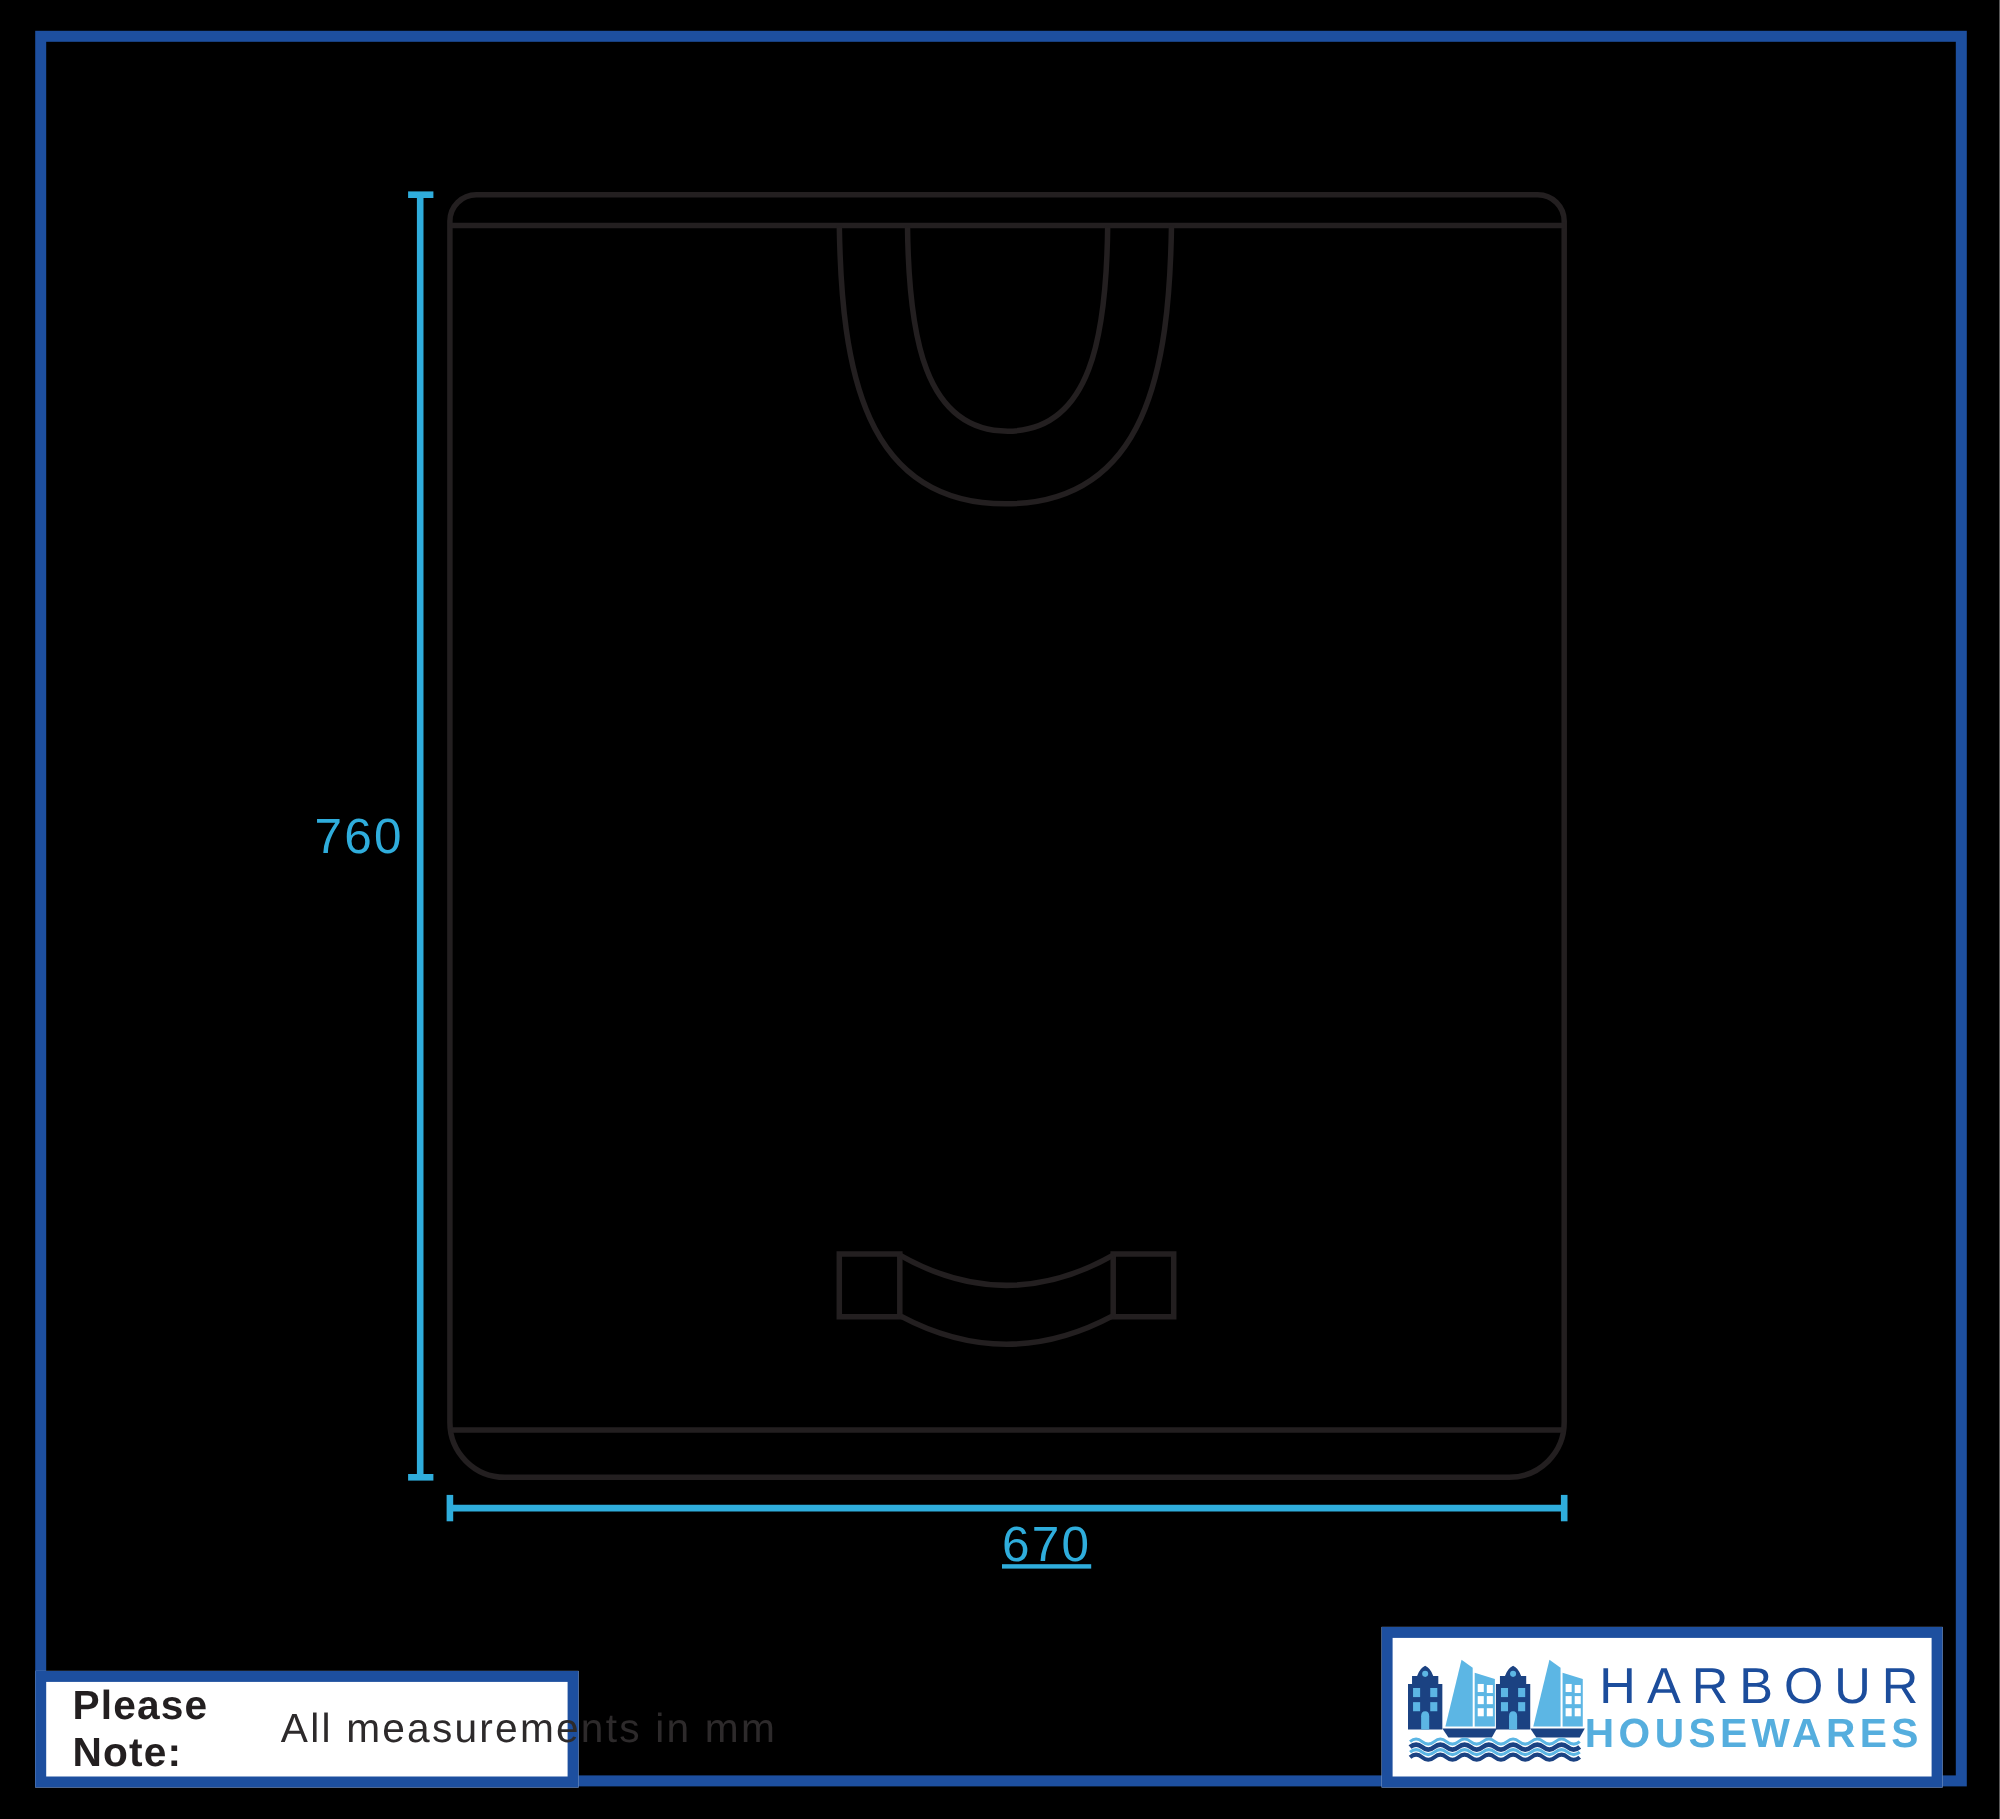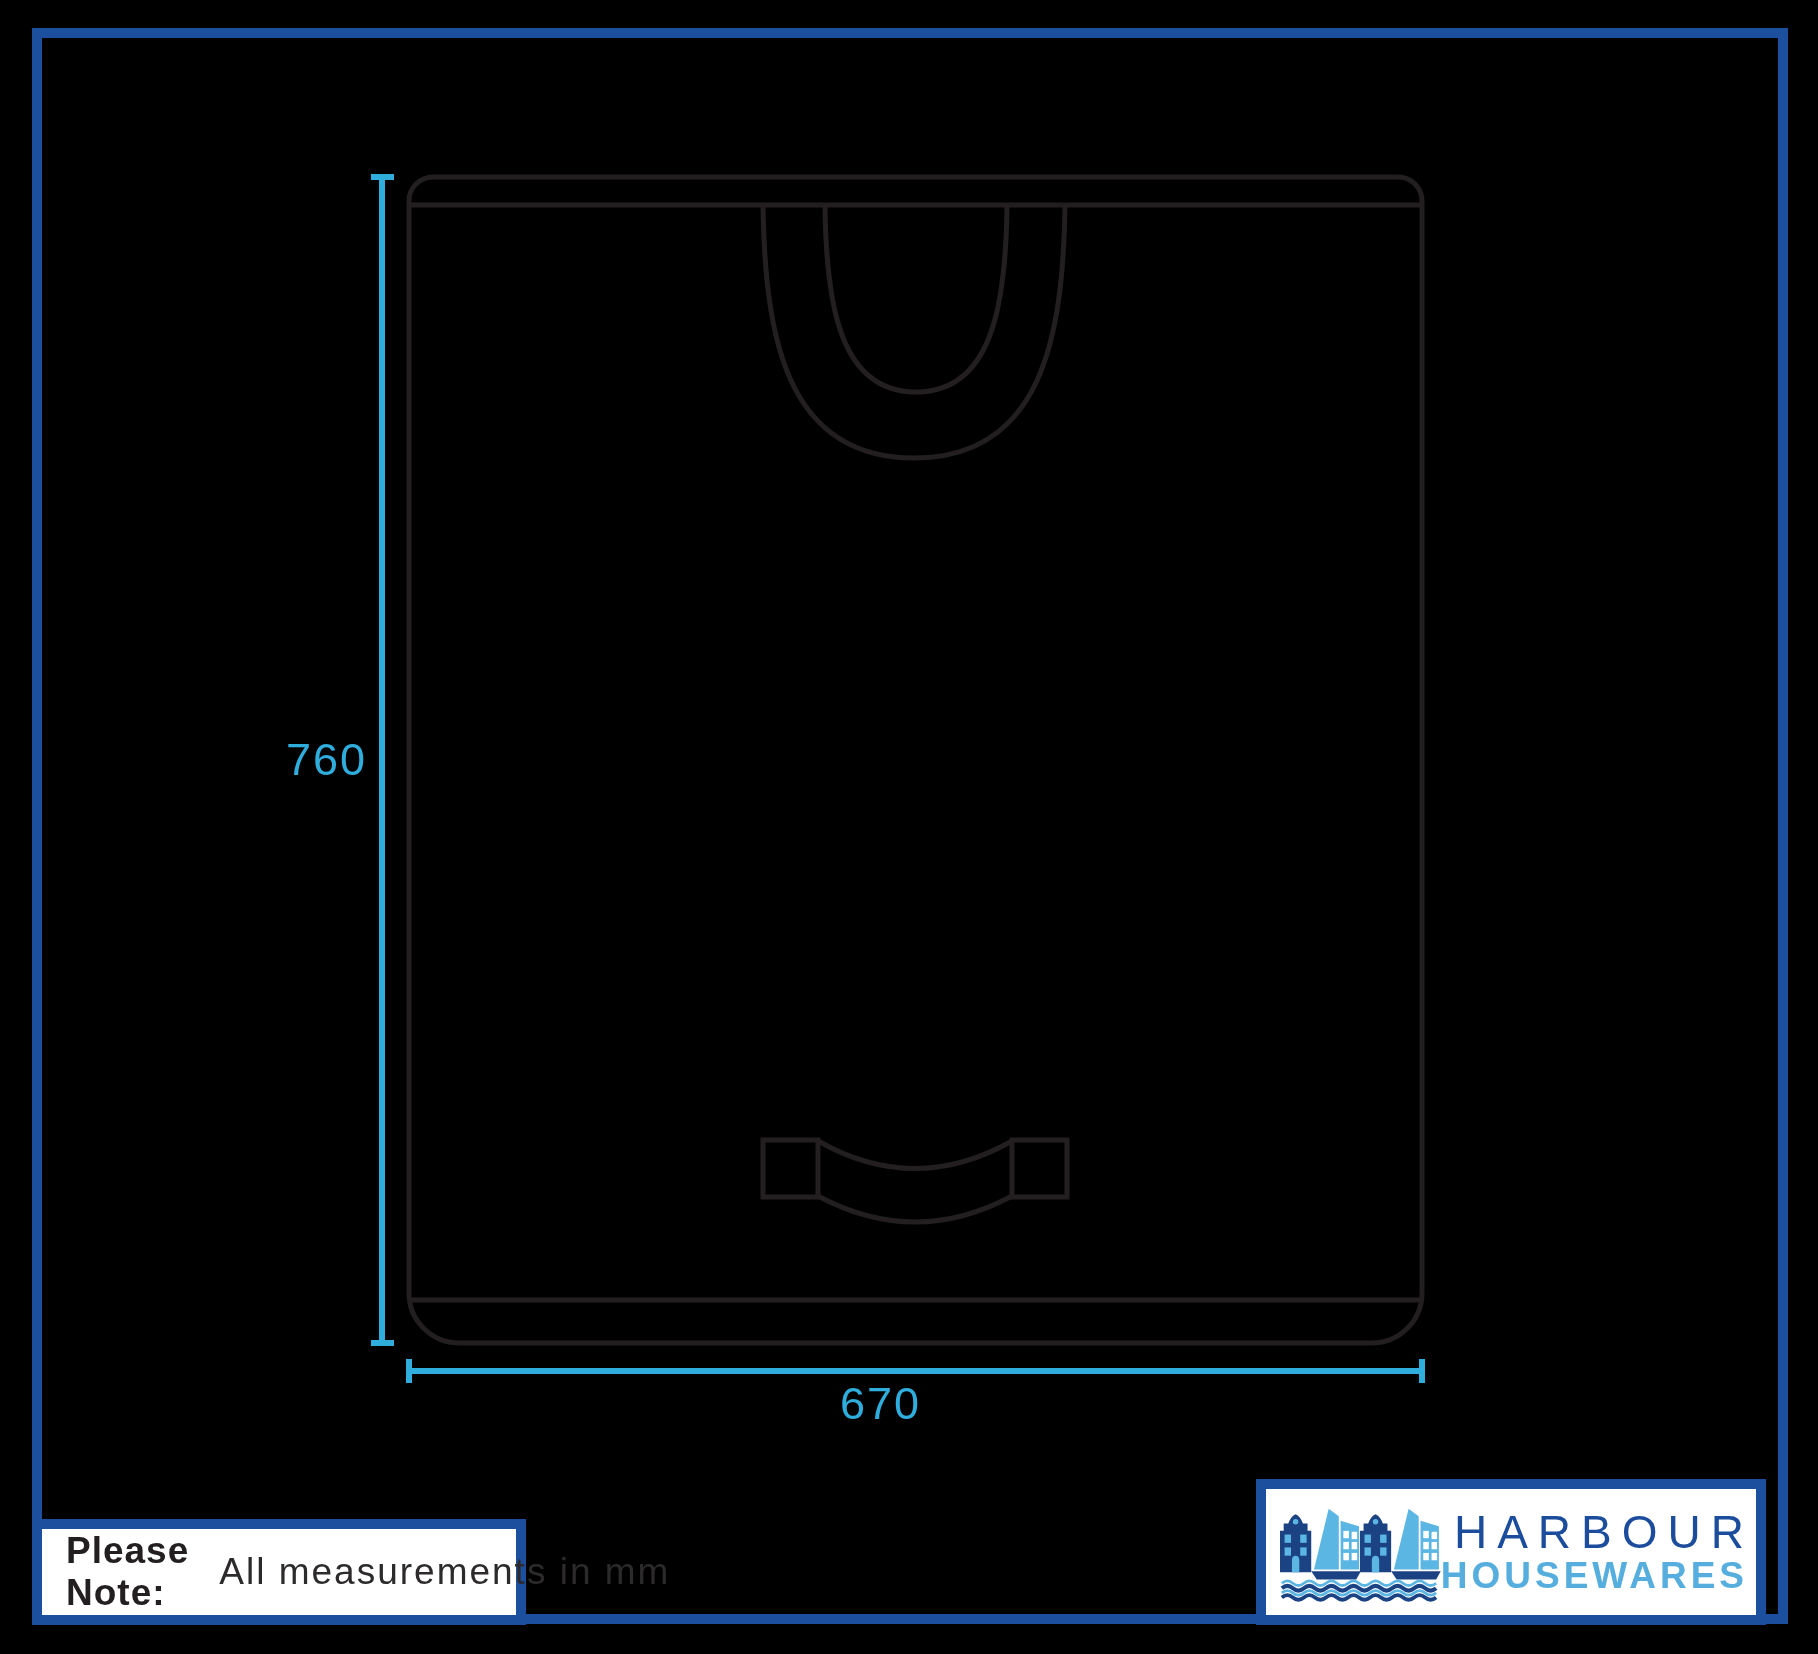--- a/index.html
+++ b/index.html
@@ -11,26 +11,26 @@
   .outer-border {
     position:absolute; left:32px; top:28px; width:1756px; height:1596px;
     border:10px solid #1D4F9F; box-sizing:border-box; background:transparent;
   }
   .drawing-svg { position:absolute; left:0; top:0; }
   .dim-label {
     position:absolute; color:#2FADDC; font-size:45px; line-height:52px;
     letter-spacing:2px; font-weight:normal;
   }
   .dim-label.height { left:217px; top:734px; width:150px; text-align:right; }
-  .dim-label.width  { left:840px; top:1378px; width:152px; text-align:left; }
+  .dim-label.width  { left:840px; top:1378px; width:152px; text-align:right;text-decoration:underline; }
 
   .note-box {
     position:absolute; left:32px; top:1519px; width:494px; height:106px;
     border:10px solid #1D4F9F; box-sizing:border-box; background:#ffffff;
-    display:flex; align-items:center; padding-left:24px; z-index:3;
+    display:flex; align-items:center; padding-left:24px; z-index:3;gap:36px;
   }
   .note-bold { font-weight:bold; color:#231F20; font-size:37px; letter-spacing:1px; }
   .note-text { color:#2d2a2b; font-size:37px; letter-spacing:2px; margin-left:30px; white-space:nowrap; }
 
   .logo-box {
     position:absolute; left:1256px; top:1479px; width:510px; height:146px;
     border:10px solid #1D4F9F; box-sizing:border-box; background:#ffffff;
     display:flex; align-items:center; padding:0 12px 0 14px; z-index:3;
   }
   .logo-text { flex:1; text-align:right; }

